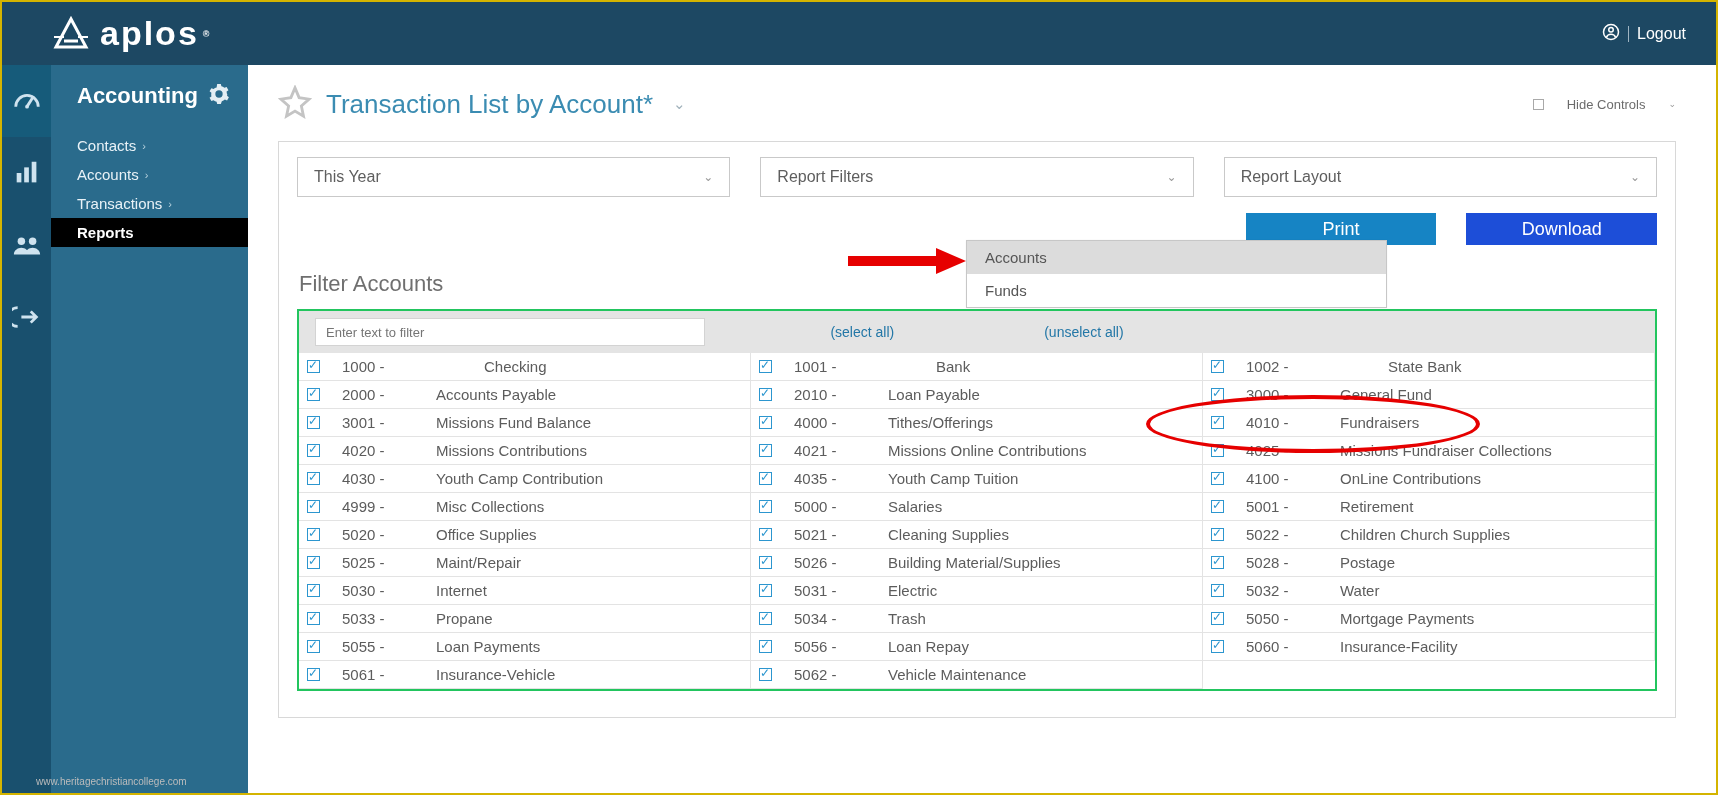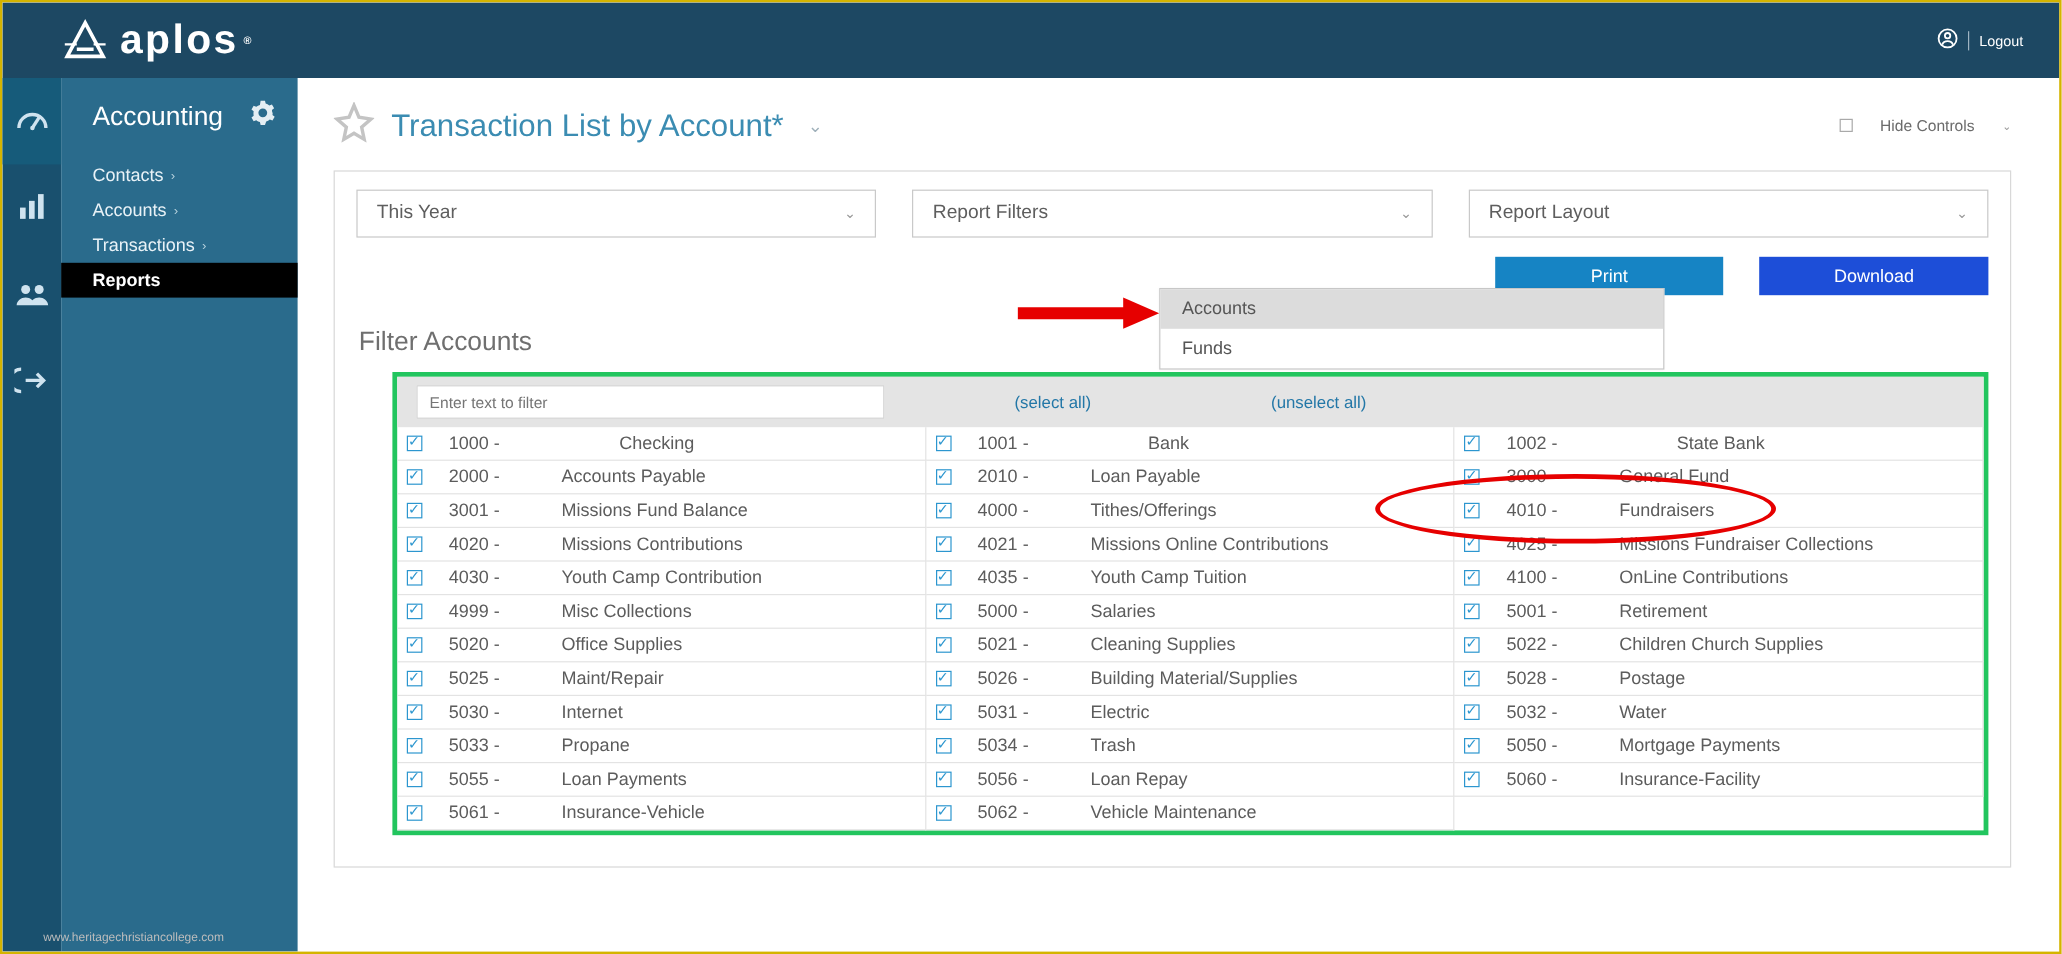--- a/index.html
+++ b/index.html
@@ -4,37 +4,37 @@
 <style>
   * { box-sizing: border-box; margin: 0; padding: 0; font-family: Arial, Helvetica, sans-serif; }
   body { background: #fff; border: 2px solid #d4b400; width: 1718px; height: 795px; overflow: hidden; position: relative; }
 
   
   .topbar { height: 63px; background: #1d4863; display: flex; align-items: center; justify-content: space-between; padding: 0 30px 0 48px; }
   .logo { display: flex; align-items: center; gap: 8px; color: #fff; font-size: 34px; font-weight: bold; letter-spacing: 2px; }
   .logo-mark { width: 42px; height: 42px; position: relative; }
   .logo-mark svg { width: 100%; height: 100%; }
   .logo sub { font-size: 9px; vertical-align: baseline; margin-left: -4px; }
-  .top-right { display: flex; align-items: center; gap: 8px; color: #fff; font-size: 12px; }
+  .top-right { display: flex; align-items: center; gap: 8px; color: #fff; font-size: 16px; }
   .top-right .user-icon svg { width: 18px; height: 18px; stroke: #fff; }
   .top-right .divider { width: 1px; height: 16px; background: #9fb4c2; }
 
   
   .main { display: flex; height: calc(100% - 63px); }
 
   
   .rail { width: 49px; background: #19506e; display: flex; flex-direction: column; }
   .rail-item { height: 72px; display: flex; align-items: center; justify-content: center; }
   .rail-item.active { background: #165b7a; }
   .rail-item svg { width: 30px; height: 30px; fill: #cfe3ef; }
 
   
   .sidebar { width: 197px; background: #2a6b8c; color: #fff; padding-top: 18px; }
   .side-head { display: flex; align-items: center; justify-content: space-between; padding: 0 18px 22px 26px; }
-  .side-head-title { font-size: 22px; font-weight: 400; }
+  .side-head-title { font-size: 22px; font-weight: 700; }
   .side-link { display: flex; align-items: center; padding: 6px 16px 6px 26px; font-size: 15px; color: #e9f2f7; cursor: pointer; }
   .side-link .chev { margin-left: 6px; font-size: 11px; color: #b7d2de; }
   .side-link.active { background: #000000; font-weight: 600; color: #fff; }
 
   
   .content { flex: 1; padding: 20px 40px 12px 30px; position: relative; overflow: hidden; }
   .title-row { display: flex; align-items: center; justify-content: space-between; margin-bottom: 18px; }
   .title-left { display: flex; align-items: center; gap: 14px; }
   .star-icon svg { width: 34px; height: 34px; stroke: #c4c4c4; fill: none; stroke-width: 2; }
   .page-title { font-size: 26px; color: #3b8cb2; font-weight: 400; }
@@ -42,27 +42,27 @@
   .hide-controls { font-size: 13px; color: #6b6b6b; display: flex; align-items: center; gap: 23px; }
   .hide-controls .chk { width: 11px; height: 11px; border: 1px solid #a9a9a9; display: inline-block; }
 
   
   .panel { border: 1px solid #d8d8d8; padding: 15px 18px 26px 18px; }
   .controls-row { display: flex; gap: 30px; margin-bottom: 16px; justify-content: space-between; }
   .select-box { flex: 1; height: 40px; border: 1px solid #c9c9c9; display: flex; align-items: center; justify-content: space-between; padding: 0 16px; font-size: 16px; color: #5e5e5e; background: #fff; position: relative; }
   .select-box .down { font-size: 12px; color: #9a9a9a; }
   .btn-row { display: flex; gap: 30px; justify-content: flex-end; }
   .btn-row .spacer { flex: 1; }
-  .btn { flex: 0 0 calc((100% - 60px)/3*0.44); height: 32px; display: flex; align-items: center; justify-content: center; font-size: 15px; cursor: pointer; }
+  .btn { flex: 0 0 calc((100% - 60px)/3*0.44); height: 32px; display: flex; align-items: center; justify-content: center; font-size: 18px; cursor: pointer; }
   .btn-print { background: #1684c4; color: #fff; width: 200px; }
   .btn-download { background: #1d4ed8; color: #fff; width: 180px; }
 
   .filter-title { font-size: 22px; color: #6f6f6f; margin: 26px 0 12px 2px; }
 
-  .filter-box { border: 4px solid #22c55e; margin-left: 30px; }
+  .filter-box { border: 2px solid #22c55e; }
   .filter-head { height: 42px; background: #e4e4e4; display: flex; align-items: center; position: relative; }
   .filter-input { margin-left: 16px; width: 390px; height: 28px; background: #fff; border: 1px solid #d3d3d3; font-size: 13px; color: #bfbfbf; padding: 0 10px; }
   .sel-links { position: absolute; left: 50%; transform: translateX(-50%); display: flex; gap: 150px; font-size: 14px; }
   .sel-links a { color: #2377a7; text-decoration: none; cursor: pointer; }
 
   .acct-grid { display: grid; grid-template-columns: 1fr 1fr 1fr; }
   .acct-cell { border: 1px solid #e3e3e3; border-top: none; border-left: none; padding: 5px 8px; font-size: 15px; color: #5c5c5c; display: flex; align-items: center; gap: 22px; }
   .acct-cell:nth-child(3n+1) { border-left: none; }
   .acct-cell .chk { width: 13px; height: 13px; border: 1.5px solid #2c96cf; position: relative; flex-shrink: 0; }
   .acct-cell .chk::after { content: "✓"; color: #2c96cf; font-size: 12px; position: absolute; top: -3px; left: 0; }

